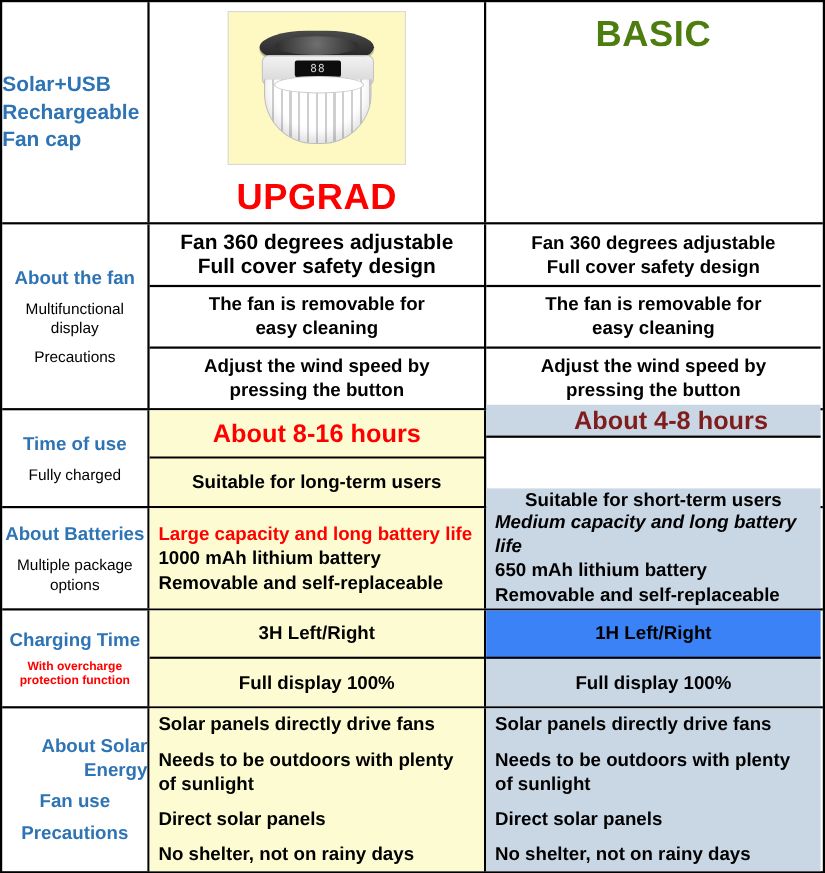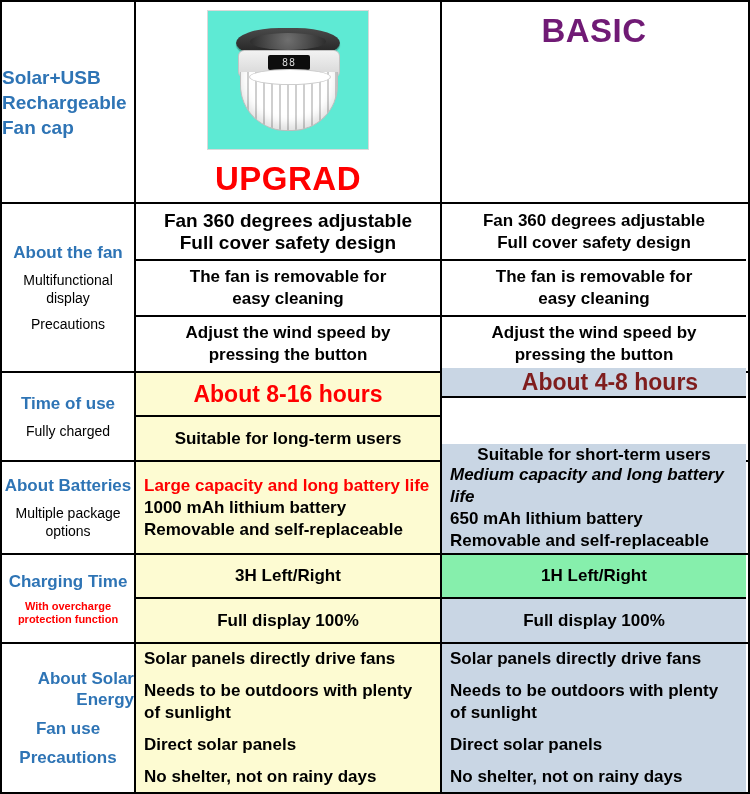--- a/index.html
+++ b/index.html
@@ -25,21 +25,21 @@
   .hline{border-bottom:2px solid #000;}
 
   
   .r-head{height:206px;}
   .label-head{
     color:#2e74b5;font-weight:bold;font-size:19px;line-height:25px;text-align:left;
   }
   .prodcell{padding:0;justify-content:flex-start;}
   .imgbox{
     width:160px;height:138px;margin-top:8px;
-    border:1px solid #d9d9d9;background:#5eead4;
+    border:1px solid #d9d9d9;background:#fef9c3;
     display:flex;align-items:center;justify-content:center;
     position:relative;
   }
   .fan-graphic{position:relative;width:132px;height:112px;}
   .fan-top{
     position:absolute;left:14px;top:4px;width:104px;height:30px;border-radius:50%/60%;
     background:linear-gradient(#4a4a4a,#1d1d1d);
     box-shadow:0 2px 1px rgba(0,0,0,.3);
   }
   .fan-top-in{
@@ -68,21 +68,21 @@
     box-shadow:inset 0 -6px 10px rgba(0,0,0,.12);
   }
   .fan-cage:after{
     content:"";position:absolute;left:8px;top:-3px;width:80px;height:14px;border-radius:50%;
     background:#ffffff;border:1px solid #cdcdcd;
   }
   .prodname{
     font-size:33px;font-weight:bold;letter-spacing:.5px;margin-top:10px;
   }
   .prodname.upgrade{color:#ff0000;}
-  .prodname.basic{color:#701a75;}
+  .prodname.basic{color:#4d7c0f;}
 
   
   .lbl-blue{color:#2e74b5;font-weight:bold;font-size:17px;text-align:right;line-height:21px;}
   .lbl-black{color:#000;font-size:14px;text-align:center;line-height:18px;}
   .lbl-red{color:#ff0000;font-weight:bold;font-size:11px;text-align:center;line-height:13px;}
   .labelstack{display:flex;flex-direction:column;justify-content:center;align-items:center;gap:8px;width:100%;}
 </style>
 </head>
 <body>
 
@@ -204,21 +204,21 @@
         </div>
         <div class="cell col-main" style="padding: 0px;">
           <div style="height: 45px; width: 100%; box-sizing: border-box; display: flex; flex-direction: column; justify-content: center; align-items: center; border-bottom: 2px solid rgb(0, 0, 0); background: rgb(253, 251, 210);">
             <div style="font-weight: bold; font-size: 17px; line-height: 22px; text-align: center; width: 100%; box-sizing: border-box; padding: 0px 6px;">3H Left/Right</div>
           </div>
           <div style="height: 44px; width: 100%; box-sizing: border-box; display: flex; flex-direction: column; justify-content: center; align-items: center; background: rgb(253, 251, 210);">
             <div style="font-weight: bold; font-size: 17px; line-height: 22px; text-align: center; width: 100%; box-sizing: border-box; padding: 0px 6px;">Full display 100%</div>
           </div>
         </div>
         <div class="cell col-main2" style="padding: 0px;">
-          <div style="height: 45px; width: 100%; box-sizing: border-box; display: flex; flex-direction: column; justify-content: center; align-items: center; border-bottom: 2px solid rgb(0, 0, 0); background: #86efac;">
+          <div style="height: 45px; width: 100%; box-sizing: border-box; display: flex; flex-direction: column; justify-content: center; align-items: center; border-bottom: 2px solid rgb(0, 0, 0); background: #3b82f6;">
             <div style="font-weight: bold; font-size: 17px; line-height: 22px; text-align: center; width: 100%; box-sizing: border-box; padding: 0px 6px;">1H Left/Right</div>
           </div>
           <div style="height: 44px; width: 100%; box-sizing: border-box; display: flex; flex-direction: column; justify-content: center; align-items: center; background: rgb(201, 214, 228);">
             <div style="font-weight: bold; font-size: 17px; line-height: 22px; text-align: center; width: 100%; box-sizing: border-box; padding: 0px 6px;">Full display 100%</div>
           </div>
         </div>
       </div>
       <div class="row" style="height: 148px;">
         <div class="cell col-label">
           <div class="labelstack">

